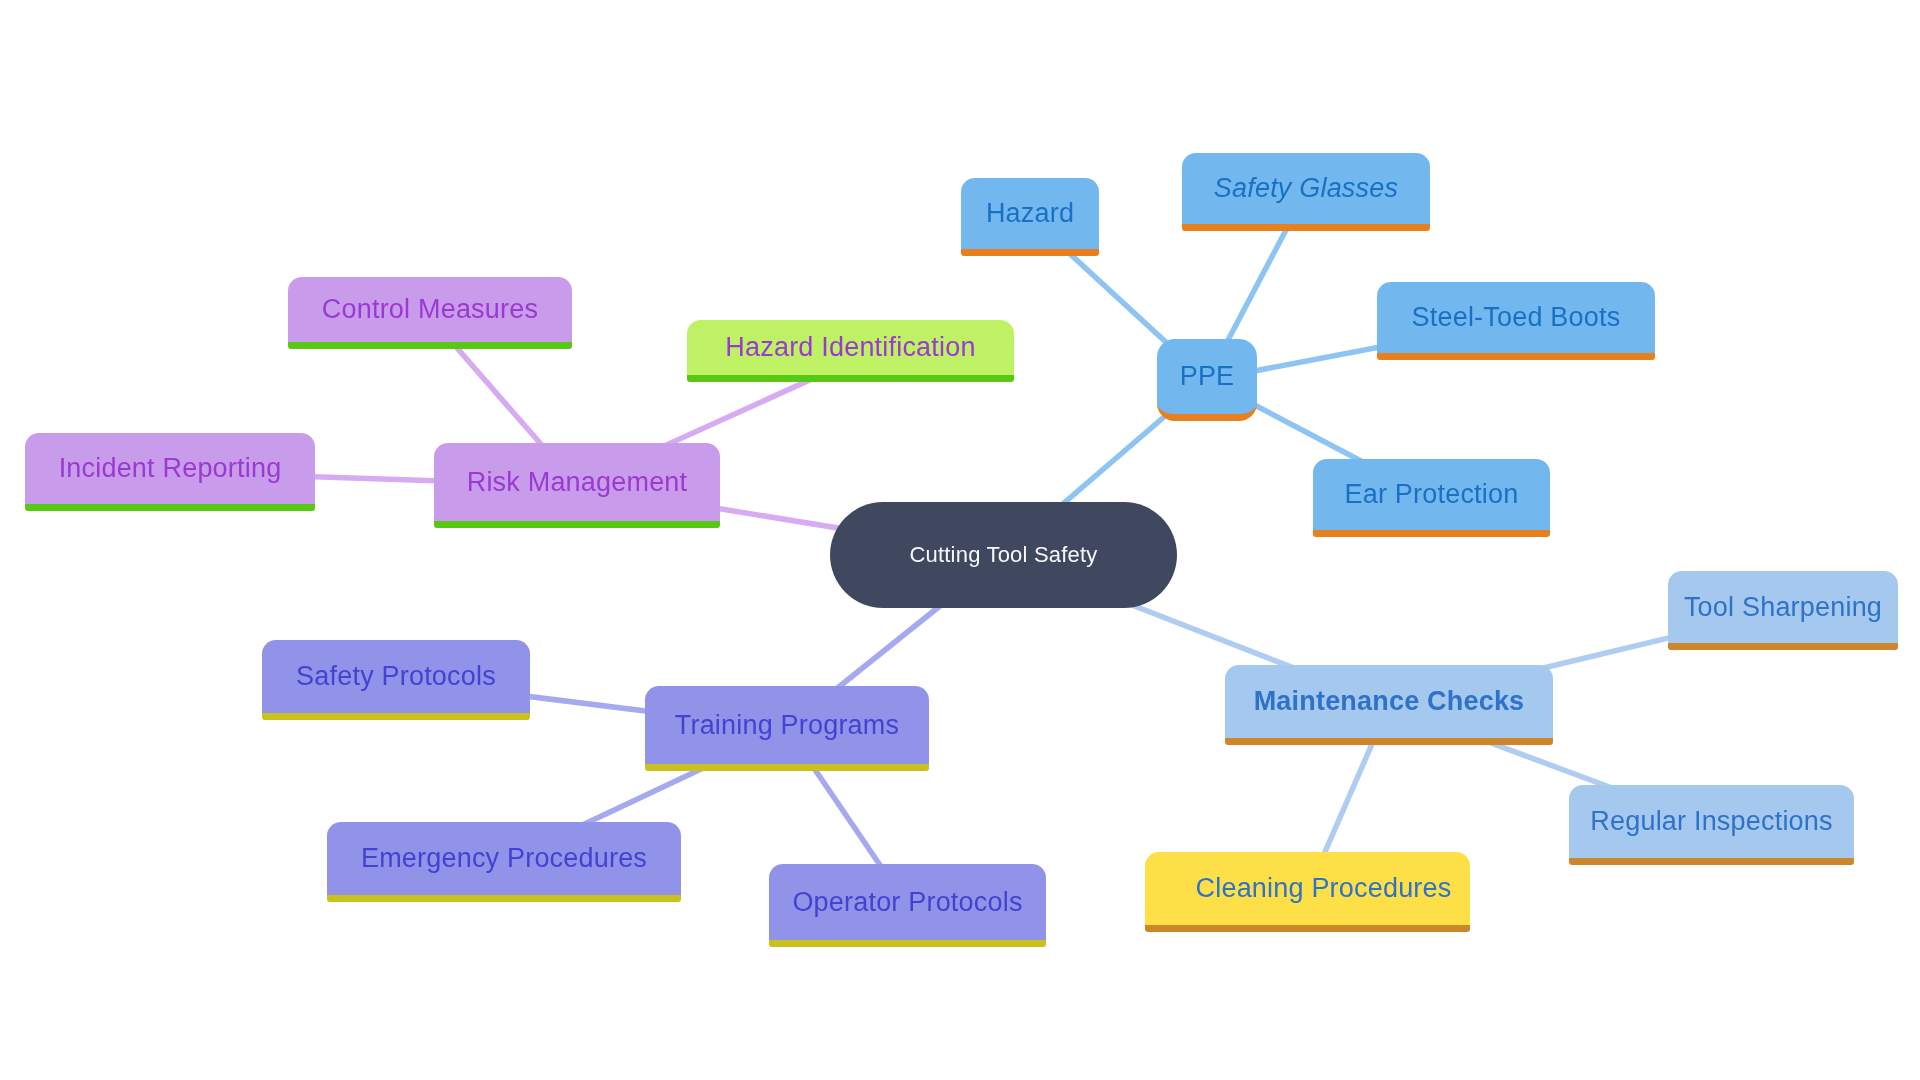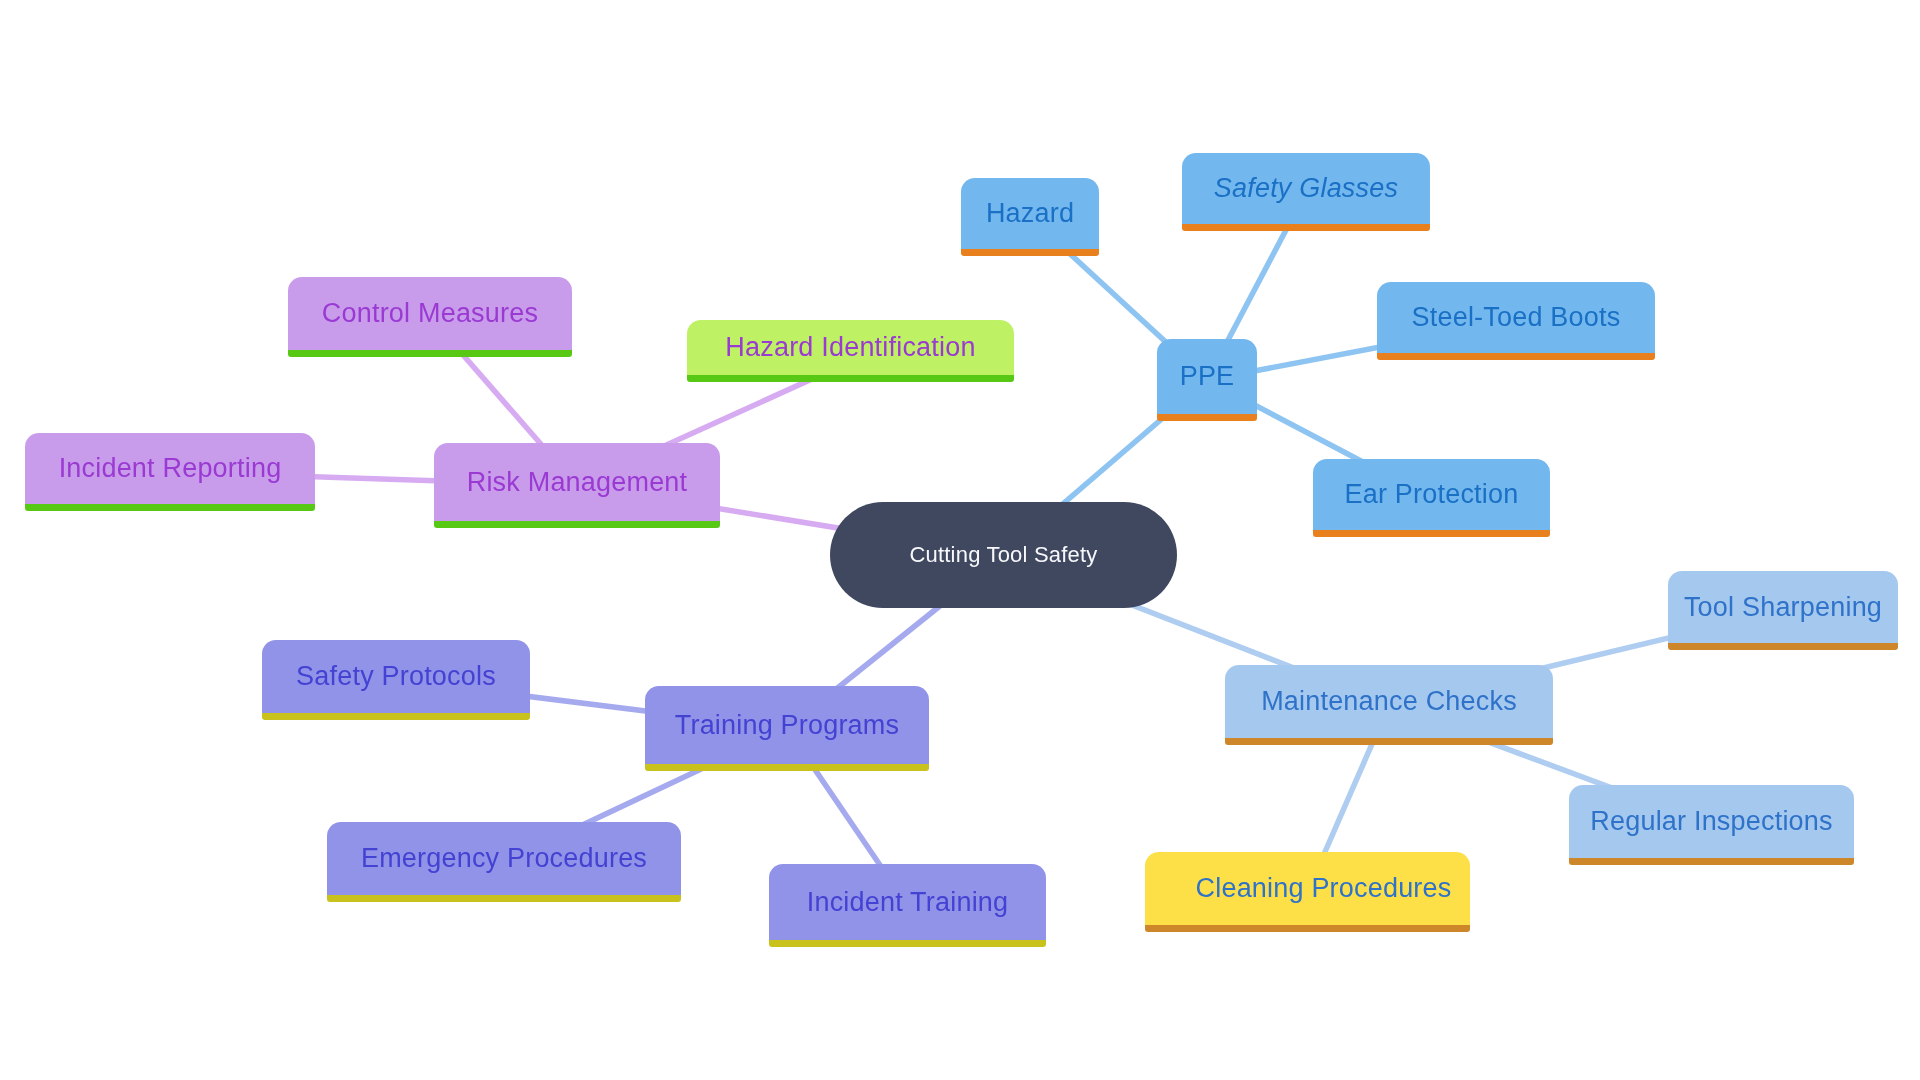--- a/index.html
+++ b/index.html
@@ -65,61 +65,61 @@
       <line x1="787" y1="728.5" x2="907.5" y2="905.5" stroke="#a5a9ee" stroke-width="5.5"></line>
       <line x1="1003.5" y1="555" x2="1389" y2="705" stroke="#aecdf0" stroke-width="5.5"></line>
       <line x1="1389" y1="705" x2="1783" y2="610.5" stroke="#aecdf0" stroke-width="5.5"></line>
       <line x1="1389" y1="705" x2="1711.5" y2="825" stroke="#aecdf0" stroke-width="5.5"></line>
       <line x1="1389" y1="705" x2="1307.5" y2="892" stroke="#aecdf0" stroke-width="5.5"></line>
     </svg>
 
 <div class="node central" style="left: 830px; top: 502px; width: 347px; height: 106px; background: rgb(64, 72, 96);">
       <span class="label" style="color: rgb(247, 248, 251);">Cutting Tool Safety</span>
     </div>
-    <div class="node" style="left: 1157px; top: 339px; width: 100px; height: 82px; background: rgb(115, 183, 239); border-bottom: 7px solid rgb(232, 128, 30);">
+    <div class="node" style="left: 1157px; top: 339px; width: 100px; height: 82px; background: rgb(115, 183, 239); border-bottom: 7px solid rgb(232, 128, 30); border-radius: 18px;">
       <span class="label" style="color: rgb(26, 112, 196);">PPE</span>
     </div>
     <div class="node" style="left: 961px; top: 178px; width: 138px; height: 78px; background: rgb(115, 183, 239); border-bottom: 7px solid rgb(232, 128, 30);">
       <span class="label" style="color: rgb(26, 112, 196);">Hazard</span>
     </div>
     <div class="node" style="left: 1182px; top: 153px; width: 248px; height: 78px; background: rgb(115, 183, 239); border-bottom: 7px solid rgb(232, 128, 30);">
       <span class="label" style="color: rgb(26, 112, 196); font-style: italic;">Safety Glasses</span>
     </div>
     <div class="node" style="left: 1377px; top: 282px; width: 278px; height: 78px; background: rgb(115, 183, 239); border-bottom: 7px solid rgb(232, 128, 30);">
       <span class="label" style="color: rgb(26, 112, 196);">Steel-Toed Boots</span>
     </div>
     <div class="node" style="left: 1313px; top: 459px; width: 237px; height: 78px; background: rgb(115, 183, 239); border-bottom: 7px solid rgb(232, 128, 30);">
       <span class="label" style="color: rgb(26, 112, 196);">Ear Protection</span>
     </div>
     <div class="node" style="left: 434px; top: 443px; width: 286px; height: 85px; background: rgb(201, 156, 235); border-bottom: 7px solid rgb(87, 200, 20);">
       <span class="label" style="color: rgb(154, 58, 210);">Risk Management</span>
     </div>
-    <div class="node" style="left: 288px; top: 277px; width: 284px; height: 80px; background: rgb(201, 156, 235); border-bottom: 7px solid rgb(87, 200, 20);">
+    <div class="node" style="left: 288px; top: 277px; width: 284px; height: 72px; background: rgb(201, 156, 235); border-bottom: 7px solid rgb(87, 200, 20);">
       <span class="label" style="color: rgb(154, 58, 210);">Control Measures</span>
     </div>
     <div class="node" style="left: 687px; top: 320px; width: 327px; height: 62px; background: #bef264; border-bottom: 7px solid rgb(87, 200, 20);">
       <span class="label" style="color: rgb(154, 58, 210);">Hazard Identification</span>
     </div>
     <div class="node" style="left: 25px; top: 433px; width: 290px; height: 78px; background: rgb(201, 156, 235); border-bottom: 7px solid rgb(87, 200, 20);">
       <span class="label" style="color: rgb(154, 58, 210);">Incident Reporting</span>
     </div>
     <div class="node" style="left: 645px; top: 686px; width: 284px; height: 85px; background: rgb(145, 147, 232); border-bottom: 7px solid rgb(201, 194, 29);">
       <span class="label" style="color: rgb(68, 66, 210);">Training Programs</span>
     </div>
     <div class="node" style="left: 262px; top: 640px; width: 268px; height: 80px; background: rgb(145, 147, 232); border-bottom: 7px solid rgb(201, 194, 29);">
       <span class="label" style="color: rgb(68, 66, 210);">Safety Protocols</span>
     </div>
     <div class="node" style="left: 327px; top: 822px; width: 354px; height: 80px; background: rgb(145, 147, 232); border-bottom: 7px solid rgb(201, 194, 29);">
       <span class="label" style="color: rgb(68, 66, 210);">Emergency Procedures</span>
     </div>
     <div class="node" style="left: 769px; top: 864px; width: 277px; height: 83px; background: rgb(145, 147, 232); border-bottom: 7px solid rgb(201, 194, 29);">
-      <span class="label" style="color: rgb(68, 66, 210);">Incident Training</span>
+      <span class="label" style="color: rgb(68, 66, 210);">Operator Protocols</span>
     </div>
     <div class="node" style="left: 1225px; top: 665px; width: 328px; height: 80px; background: rgb(165, 200, 238); border-bottom: 7px solid rgb(205, 134, 41);">
-      <span class="label" style="color: rgb(46, 114, 201);">Maintenance Checks</span>
+      <span class="label" style="color: rgb(46, 114, 201); font-weight: bold;">Maintenance Checks</span>
     </div>
     <div class="node" style="left: 1668px; top: 571px; width: 230px; height: 79px; background: rgb(165, 200, 238); border-bottom: 7px solid rgb(205, 134, 41);">
       <span class="label" style="color: rgb(46, 114, 201);">Tool Sharpening</span>
     </div>
     <div class="node" style="left: 1569px; top: 785px; width: 285px; height: 80px; background: rgb(165, 200, 238); border-bottom: 7px solid rgb(205, 134, 41); justify-content: center;">
       <span class="label" style="color: rgb(46, 114, 201);">Regular Inspections</span>
     </div>
     <div class="node" style="left: 1145px; top: 852px; width: 325px; height: 80px; background: #fde047; border-bottom: 7px solid rgb(205, 134, 41); padding-left: 32px;">
       <span class="label" style="color: rgb(46, 114, 201);">Cleaning Procedures</span>
     </div>

